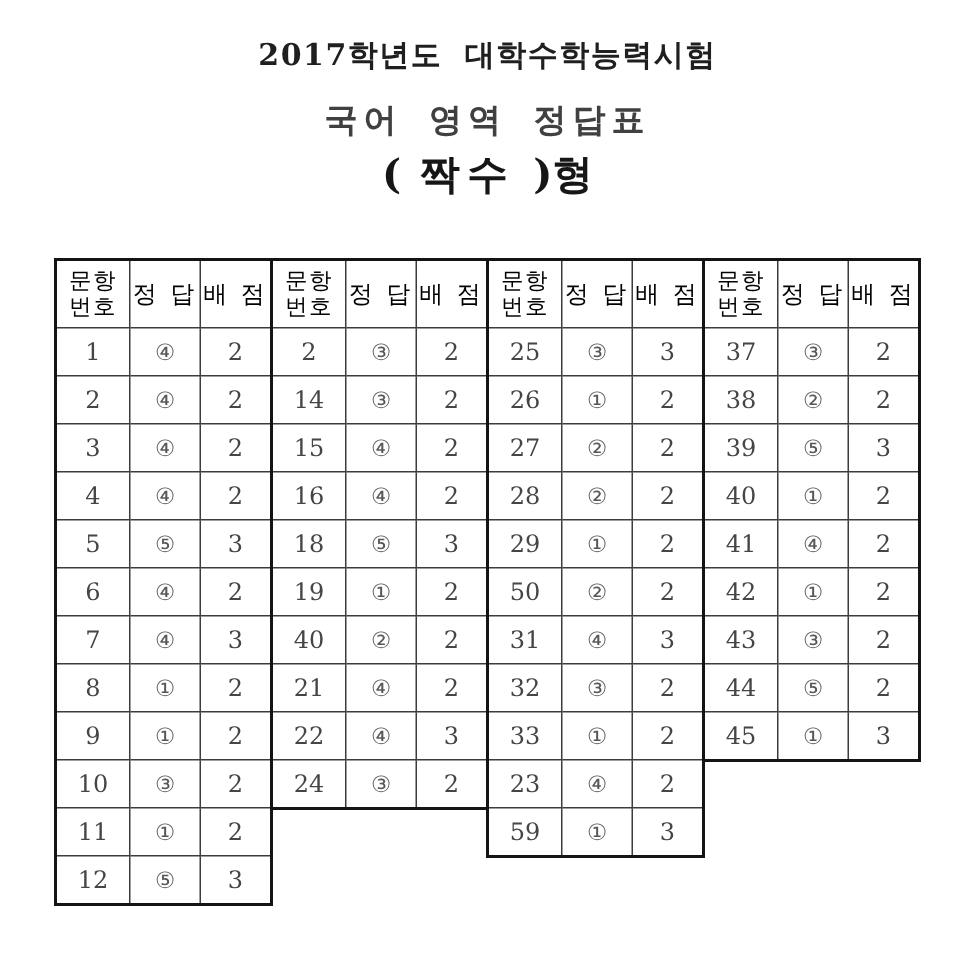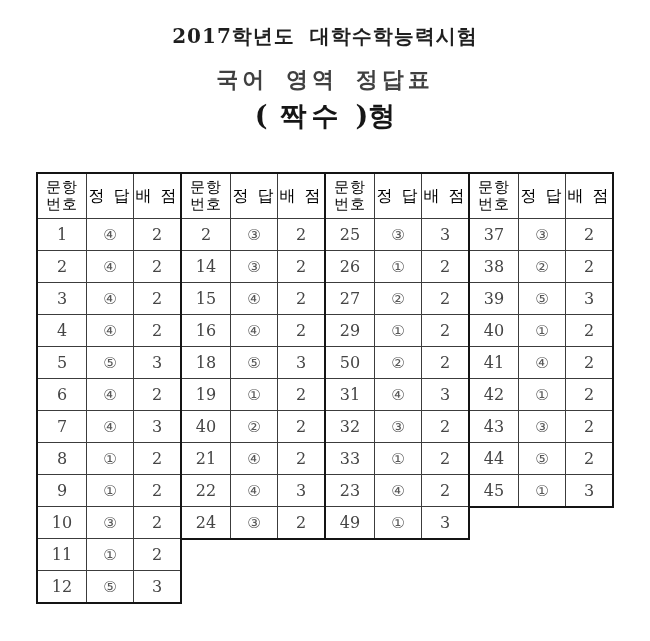--- a/index.html
+++ b/index.html
@@ -244,20 +244,25 @@
             <td class="q">26</td>
             <td class="a">①</td>
             <td class="p">2</td>
           </tr>
           <tr>
             <td class="q">27</td>
             <td class="a">②</td>
             <td class="p">2</td>
           </tr>
           <tr>
+            <td class="q">28</td>
+            <td class="a">②</td>
+            <td class="p">2</td>
+          </tr>
+          <tr>
             <td class="q">29</td>
             <td class="a">①</td>
             <td class="p">2</td>
           </tr>
           <tr>
             <td class="q">50</td>
             <td class="a">②</td>
             <td class="p">2</td>
           </tr>
           <tr>
@@ -274,21 +279,21 @@
             <td class="q">33</td>
             <td class="a">①</td>
             <td class="p">2</td>
           </tr>
           <tr>
             <td class="q">23</td>
             <td class="a">④</td>
             <td class="p">2</td>
           </tr>
           <tr>
-            <td class="q">49</td>
+            <td class="q">59</td>
             <td class="a">①</td>
             <td class="p">3</td>
           </tr>
         </tbody>
       </table>
       <table class="grp">
         <thead>
           <tr>
             <th class="q">
               <span>문항</span>

